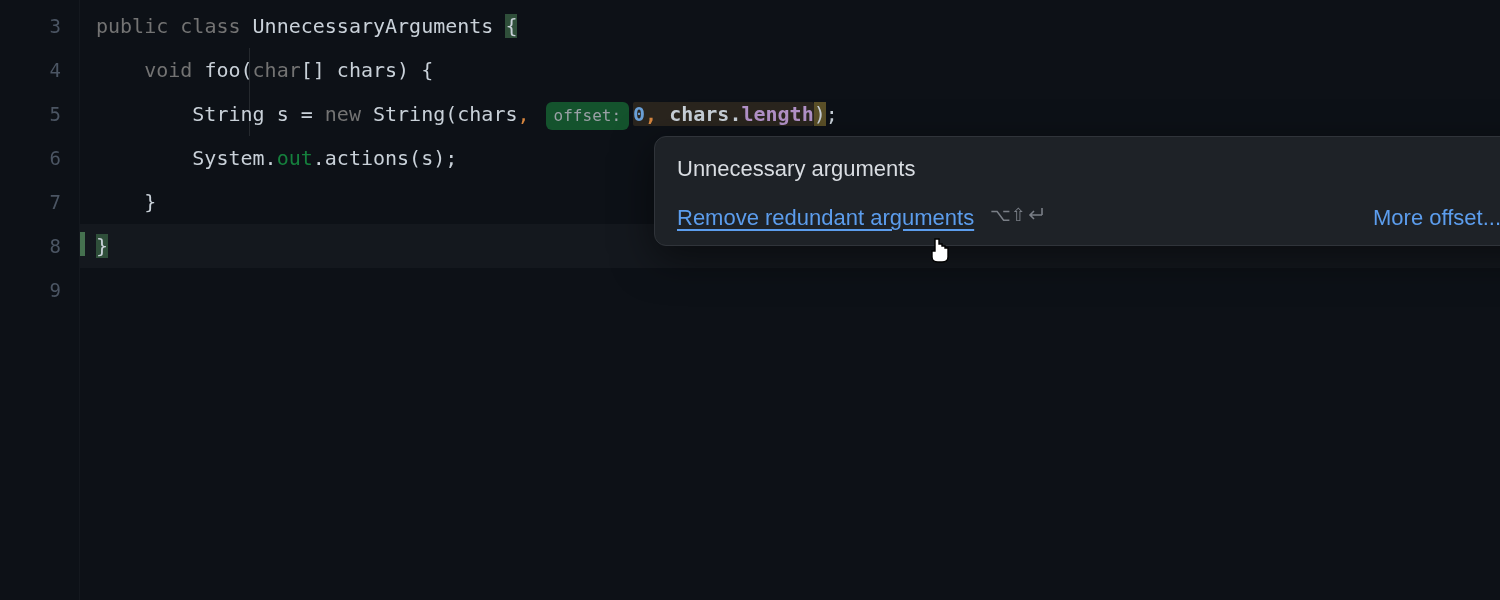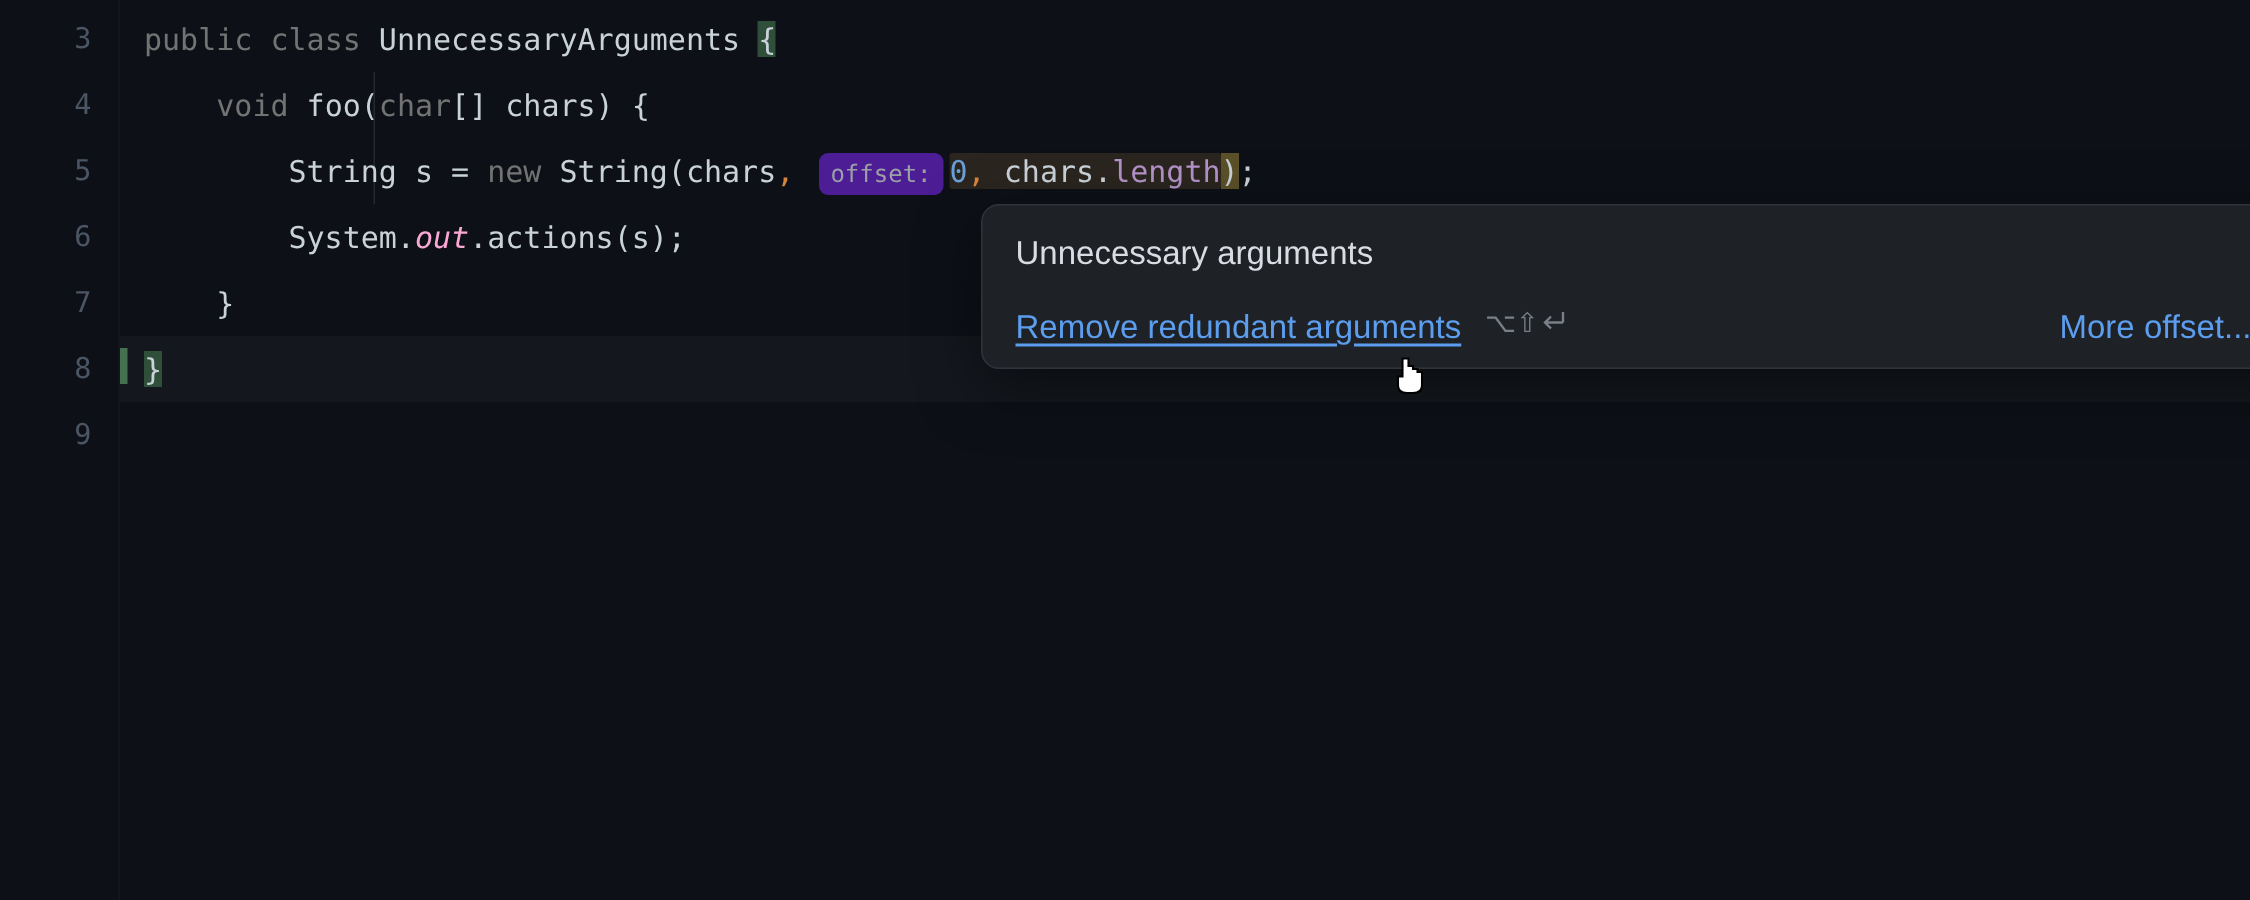--- a/index.html
+++ b/index.html
@@ -43,27 +43,27 @@
       white-space: pre;
       padding-left: 16px;
       position: relative;
     }
     .code-line.current {
       background: rgba(255,255,255,0.03);
     }
     .kw { color: #737373; }
     .ident { color: #c9d1d9; }
     .paren { color: #c9d1d9; }
-    .field-italic { color: #f9a8d4; font-style: italic; }
+    .field-italic { color: #15803d; }
     .num { color: #6aa0d8; }
     .member { color: #b392c9; }
     .plain { color: #c9d1d9; }
     .comma { color: #d6853e; }
     .hint-pill {
-      background: #4c1d95;
+      background: #14532d;
       border-radius: 6px;
       color: #9aa0a6;
       font-size: 16px;
       padding: 2px 8px;
       margin: 0 4px;
       vertical-align: middle;
       display: inline-block;
       line-height: 24px;
     }
     .brace-highlight {
@@ -77,20 +77,21 @@
       position: absolute;
       top: 48px;
       left: 169px;
       width: 1px;
       height: 88px;
       background: rgba(255,255,255,0.10);
     }
     .warn-wave {
       background: rgba(133,100,50,0.25);
       border-radius: 2px;
+      font-weight: bold;
     }
     .gutter-mark {
       position: absolute;
       left: 80px;
       top: 232px;
       width: 5px;
       height: 24px;
       background: #3f6d4a;
     }
     

